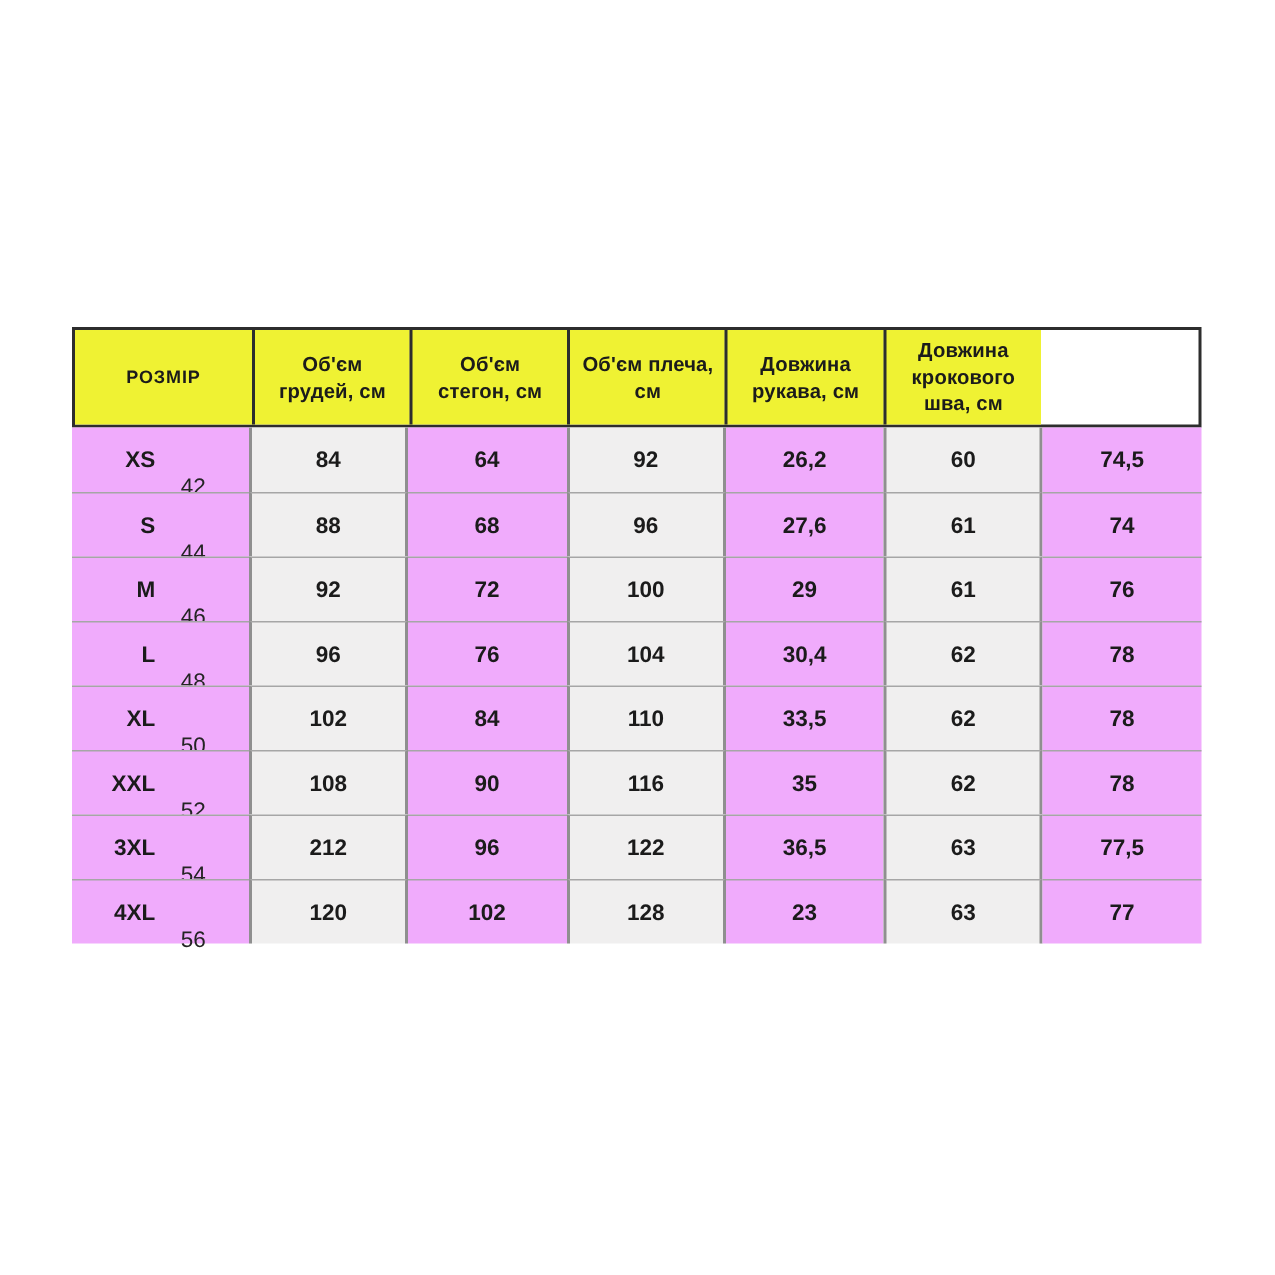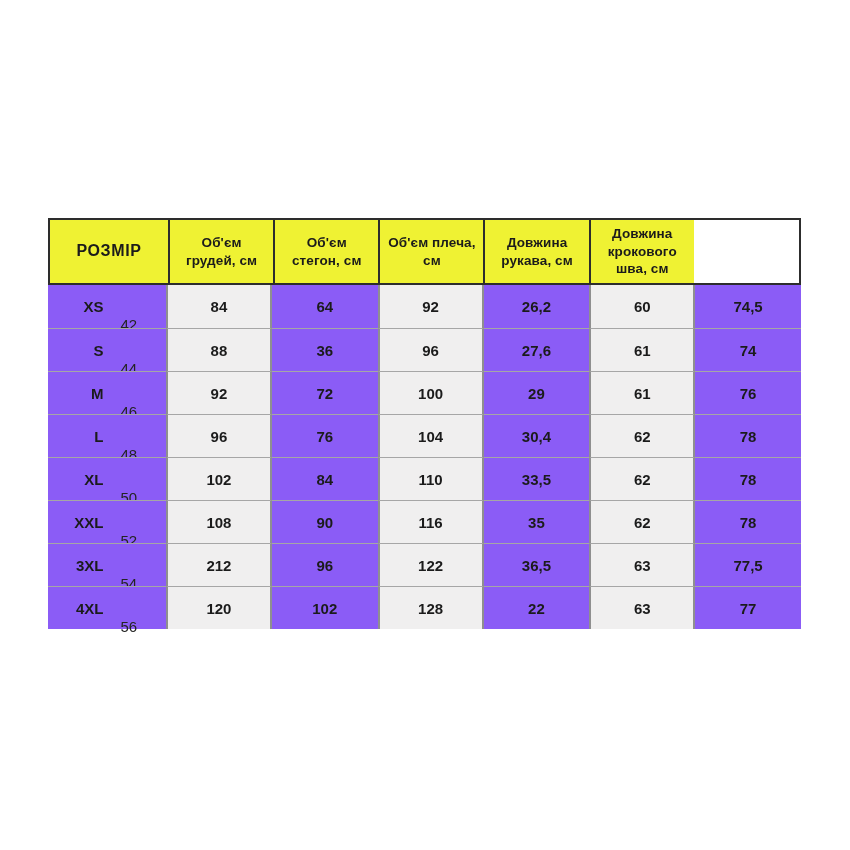--- a/index.html
+++ b/index.html
@@ -29,33 +29,33 @@
     min-height: 63px;
     display: flex; align-items: center; justify-content: center;
     text-align: center;
     font-weight: bold;
     font-size: 13.5px;
     line-height: 1.3;
     padding: 5px 7px;
     border-left: 2px solid var(--header-border, #2d2d2d);
     letter-spacing: 0.1px;
   }
-  .th:first-child { border-left: none; font-size: 16px; letter-spacing: 0.6px; }
+  .th:first-child { border-left: none; font-size: 12px; letter-spacing: 0.6px; }
 
   
   .tr {
     display: grid;
     grid-template-columns: 118px repeat(6, 1fr);
   }
   .td {
     height: 43px;
     display: flex; align-items: center; justify-content: center;
     font-weight: bold;
     font-size: 15px;
-    background: #8b5cf6;
+    background: #f0abfc;
   }
   .td.shaded {
     background: var(--shaded-bg, #f0efef);
     border-left: 2px solid var(--shaded-border, #8f8f8f);
     border-right: 2px solid var(--shaded-border, #8f8f8f);
   }
   .tr + .tr .td { border-top: 1.5px solid var(--row-divider, #a6a6a6); }
 
   
   .size-cell { gap: 0; }
@@ -91,21 +91,21 @@
         <div class="td shaded">60</div>
         <div class="td">74,5</div>
       </div>
 
       <div class="tr">
         <div class="td size-cell">
           <span class="size-letter">S</span>
           <span class="size-number">44</span>
         </div>
         <div class="td shaded">88</div>
-        <div class="td">36</div>
+        <div class="td">68</div>
         <div class="td shaded">96</div>
         <div class="td">27,6</div>
         <div class="td shaded">61</div>
         <div class="td">74</div>
       </div>
 
       <div class="tr">
         <div class="td size-cell">
           <span class="size-letter">M</span>
           <span class="size-number">46</span>
@@ -171,20 +171,20 @@
       </div>
 
       <div class="tr">
         <div class="td size-cell">
           <span class="size-letter">4XL</span>
           <span class="size-number">56</span>
         </div>
         <div class="td shaded">120</div>
         <div class="td">102</div>
         <div class="td shaded">128</div>
-        <div class="td">22</div>
+        <div class="td">23</div>
         <div class="td shaded">63</div>
         <div class="td">77</div>
       </div>
 
     </div>
   </div>
 </div>
 
 </body></html>

